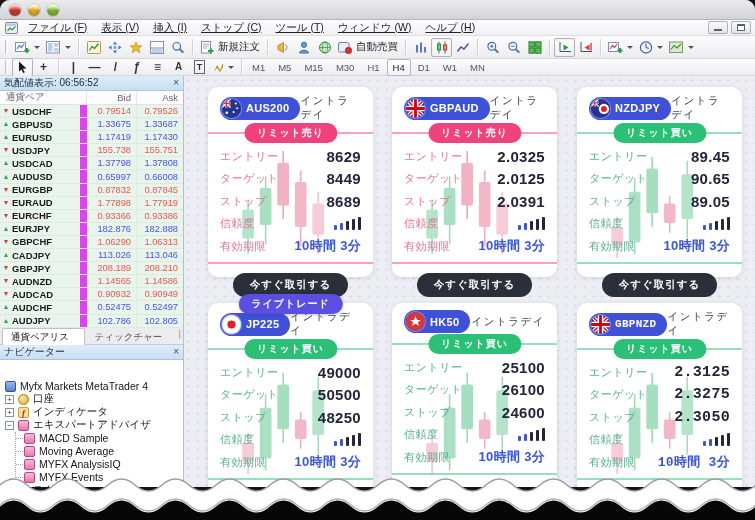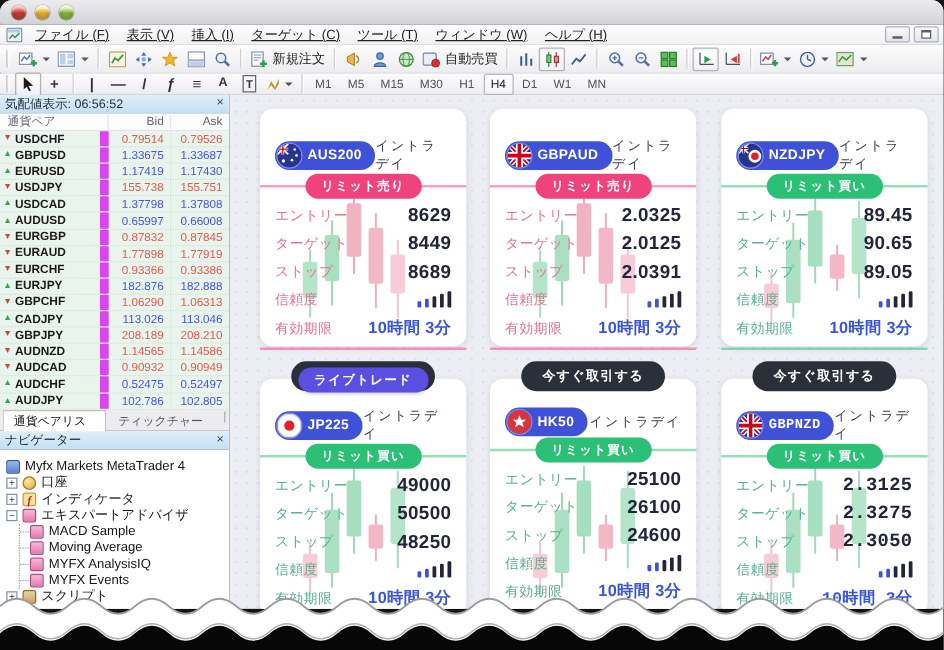--- a/index.html
+++ b/index.html
@@ -65,39 +65,39 @@
   .mw-row .bid,.mw-row .ask{width:50px;text-align:right;padding-right:5px;font-size:9.3px;height:100%;display:flex;align-items:center;justify-content:flex-end;}
   .mw-row .bid{border-right:1px solid #dcecdf;}
   .mw-row .ask{width:46px;}
   .mw-row.up .bid,.mw-row.up .ask{color:var(--bid-up,#4753e8);}
   .mw-row.down .bid,.mw-row.down .ask{color:var(--bid-down,#e8584f);}
   .mw-tabs{height:17px;background:#ececef;border-bottom:1px solid #c9c9cf;display:flex;align-items:flex-start;
            font-size:9.5px;color:#555;padding:0 2px;}
   .tab{padding:2px 8px;margin-right:1px;border:1px solid transparent;border-bottom:none;}
   .tab.active{background:#fff;border-color:#c0c0c6;border-radius:2px 2px 0 0;color:#111;}
   .tab-sep{color:#999;padding-bottom:2px;}
-  .nav-body{flex:1;background:#fff;padding-top:7px;font-size:10.5px;color:#151515;overflow:hidden;}
+  .nav-body{flex:1;background:#fff;padding-top:20px;font-size:10.5px;color:#151515;overflow:hidden;}
   .nav-row{height:13px;display:flex;align-items:center;gap:4px;padding-left:5px;white-space:nowrap;}
   .nav-row .exp{width:9px;height:9px;border:1px solid #8394a8;background:#fff;font-size:8px;line-height:7px;
                 text-align:center;color:#333;flex:none;}
   .nicon{width:11px;height:11px;border-radius:2px;flex:none;display:inline-block;}
   .ni-root{background:linear-gradient(#9db8e8,#5b82d8);border:1px solid #33539a;}
   .ni-acc{background:radial-gradient(circle at 35% 30%,#ffe9a0,#e0a93e);border:1px solid #a87818;border-radius:50%;}
   .ni-ind{background:#f6df9a;border:1px solid #c0a040;color:#a33;font:italic bold 9px "Liberation Serif",serif;text-align:center;line-height:10px;}
   .ni-ea{background:linear-gradient(#f6b8d4,#e87ab0);border:1px solid #b04a80;}
   .ni-scr{background:linear-gradient(#ecd2a8,#cfa263);border:1px solid #96662c;}
   .nav-children{margin-left:15px;border-left:1px dotted #9aa4b2;}
   .nav-children .nav-row{padding-left:8px;position:relative;}
   .nav-children .nav-row::before{content:"";position:absolute;left:0;top:6px;width:7px;border-top:1px dotted #9aa4b2;}
 
   
   .main{position:relative;flex:1;background-color:#ededf4;
         background-image:radial-gradient(circle,#dcdce8 1px,rgba(0,0,0,0) 1.1px);background-size:9px 9px;}
   .card{position:absolute;width:165px;height:190px;background:#fff;border-radius:10px;
-        box-shadow:0 1px 5px rgba(50,50,110,.12);padding:22px 12px 12px;}
+        box-shadow:0 1px 5px rgba(50,50,110,.12);padding:6px 12px 12px;}
   .card-head{display:flex;align-items:center;justify-content:space-between;margin-top:1px;position:relative;z-index:2;}
   .sym-pill{display:flex;align-items:center;gap:5px;background:var(--pill-blue,#3f51d6);border-radius:12px;
             height:23px;padding:0 11px 0 2px;}
   .flag{width:19px;height:19px;border-radius:50%;overflow:hidden;flex:none;display:flex;box-shadow:0 0 0 1px rgba(255,255,255,.35);}
   .flag svg{width:19px;height:19px;display:block;}
   .sym-name{color:#fff;font-size:11px;font-weight:bold;letter-spacing:.3px;}
   .session{font-size:10.5px;color:#3c4050;letter-spacing:1.5px;}
   .divider{height:2px;margin:0 -12px;position:relative;z-index:2;}
   .divider.top{margin-top:10px;}
   .card.sell .divider{background:rgba(240,67,126,.5);}
@@ -149,21 +149,21 @@
         <svg width="13" height="12">
             <rect x="0.5" y="0.5" width="12" height="11" rx="1.5" fill="#eef2f8" stroke="#7585a5"></rect>
             <rect x="1.5" y="1.5" width="10" height="2.5" fill="#b8cce8"></rect>
             <polyline points="2.5,9 5,6 7,8 10.5,4.5" fill="none" stroke="#2d9a4e" stroke-width="1.2"></polyline>
           </svg>
       </span>
       <nav id="menu">
           <span>ファイル (F)</span>
           <span>表示 (V)</span>
           <span>挿入 (I)</span>
-          <span>ターゲット (C)</span>
+          <span>ストップ (C)</span>
           <span>ツール (T)</span>
           <span>ウィンドウ (W)</span>
           <span>ヘルプ (H)</span>
         </nav>
       <div class="mdi">
         <span class="mdi-btn">
             <i class="mdi-min"></i>
           </span>
         <span class="mdi-btn">
             <i class="mdi-res"></i>

